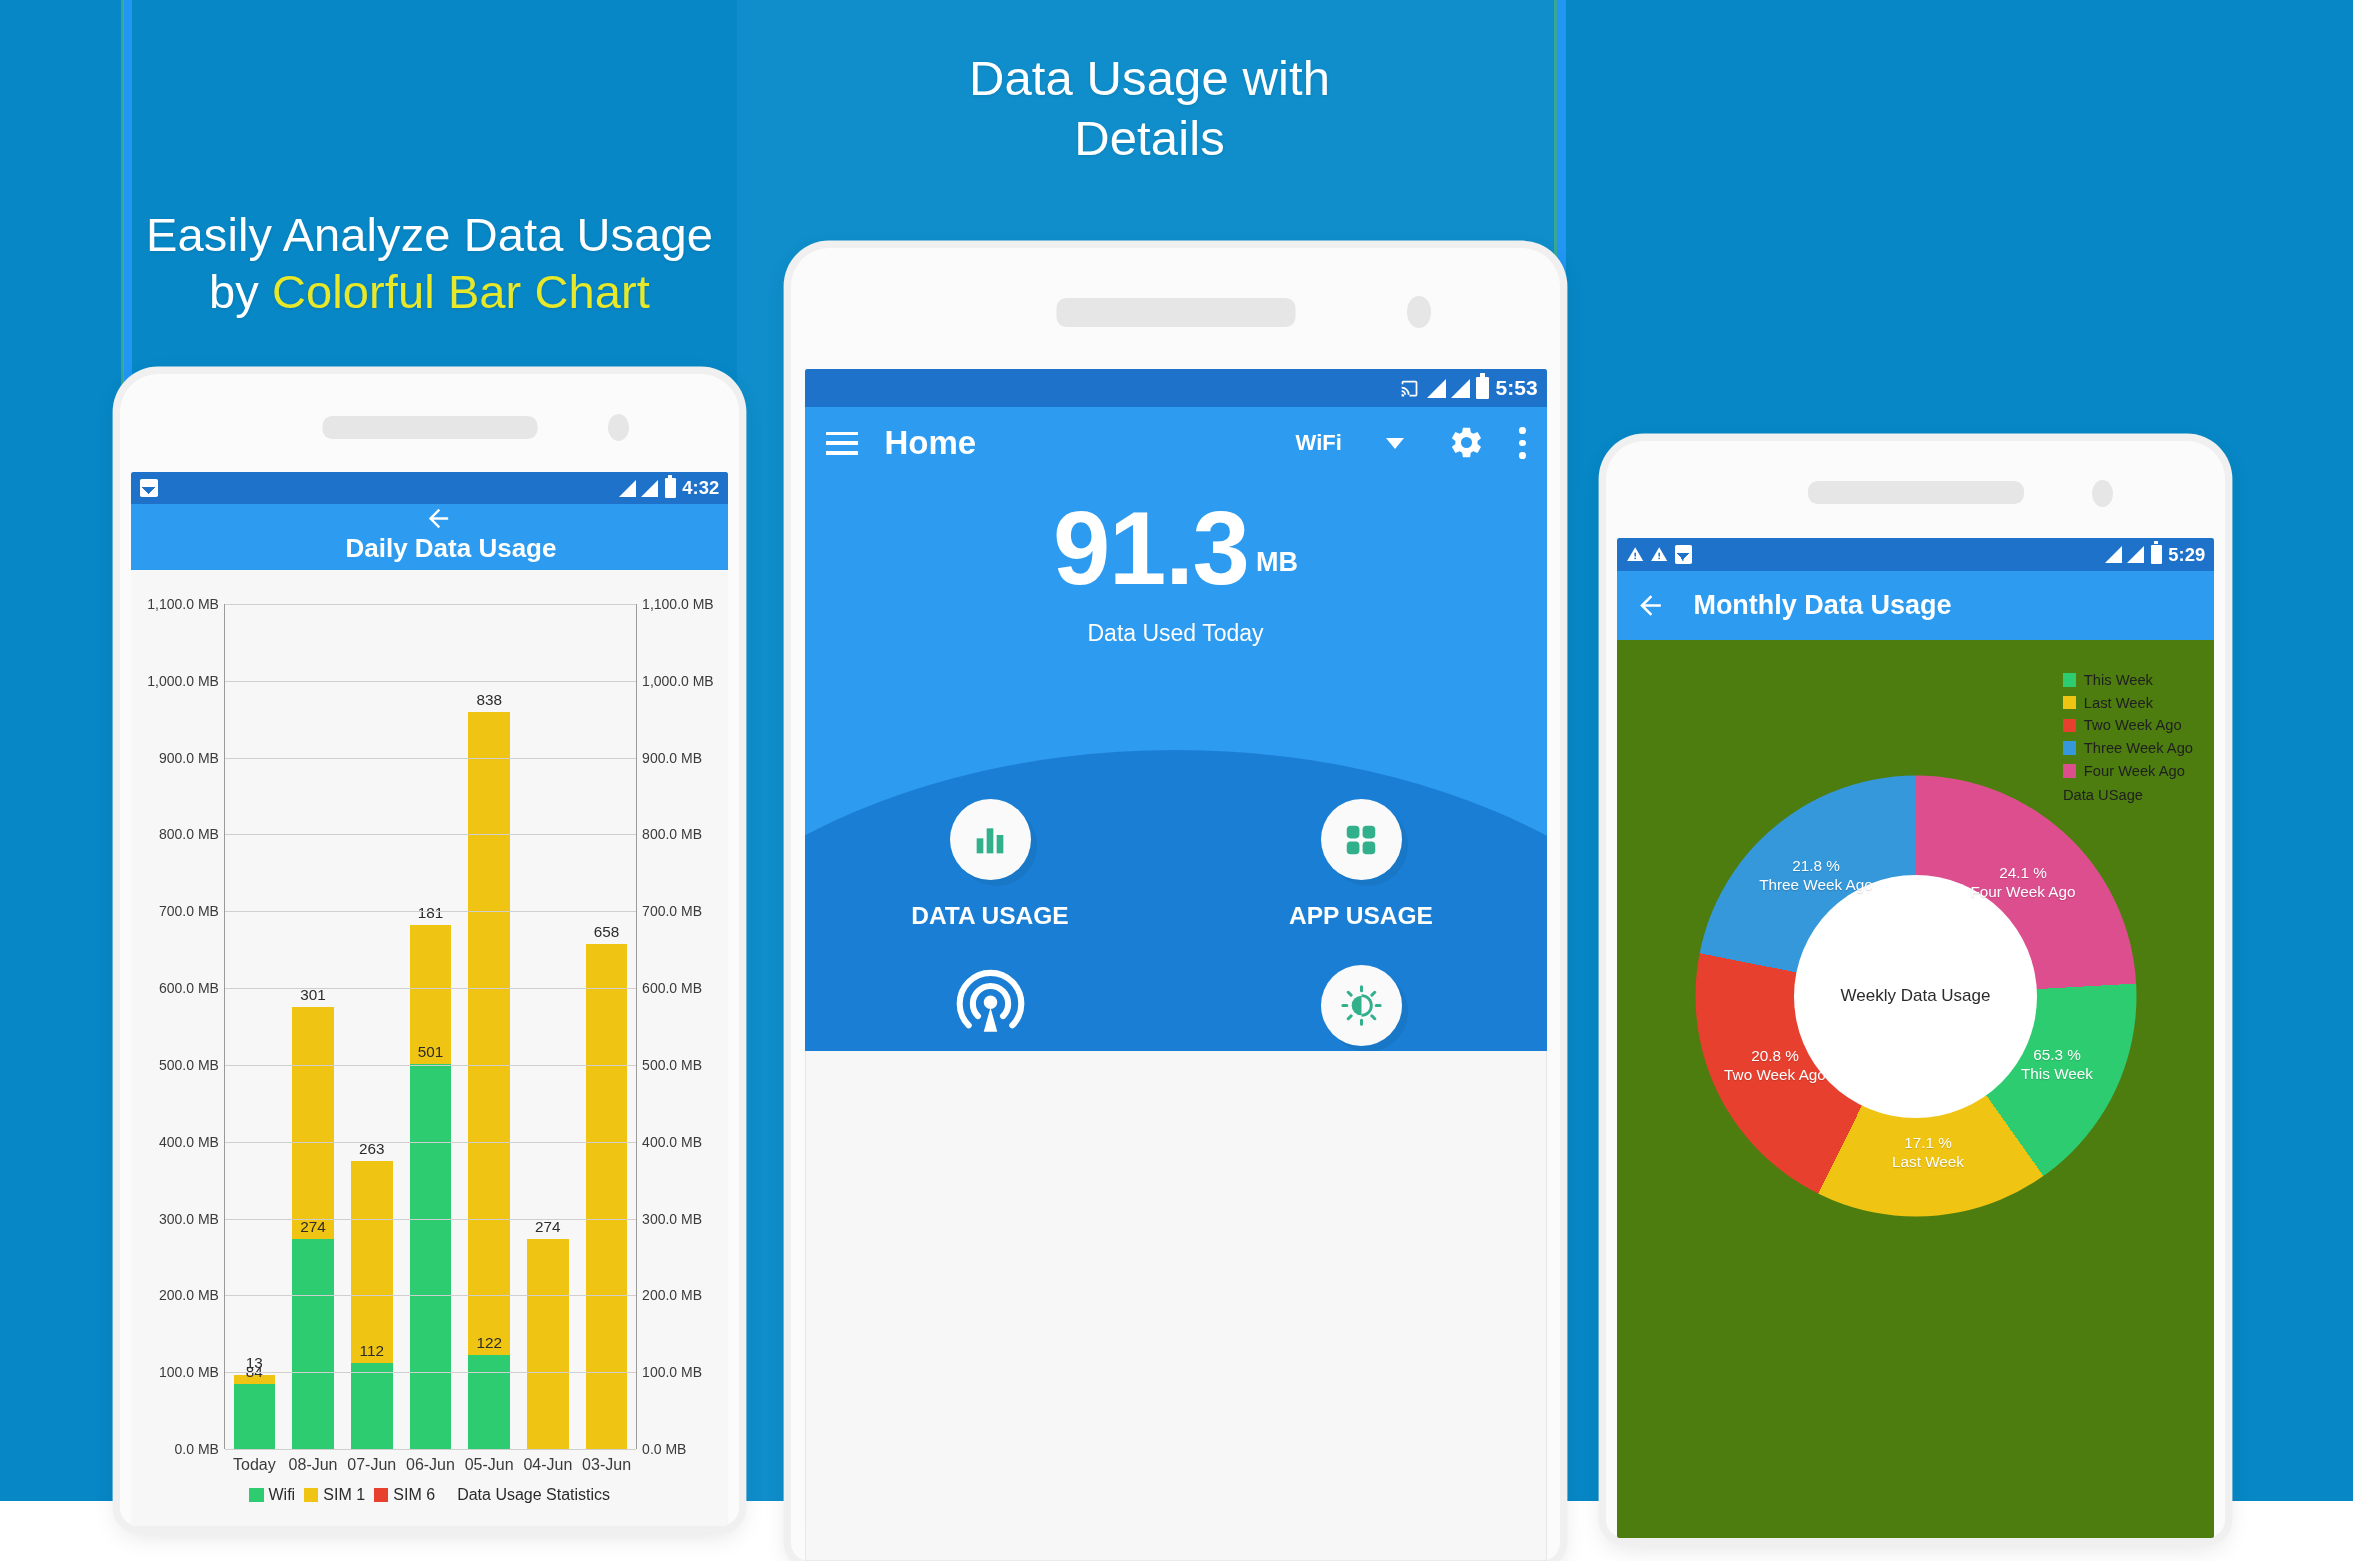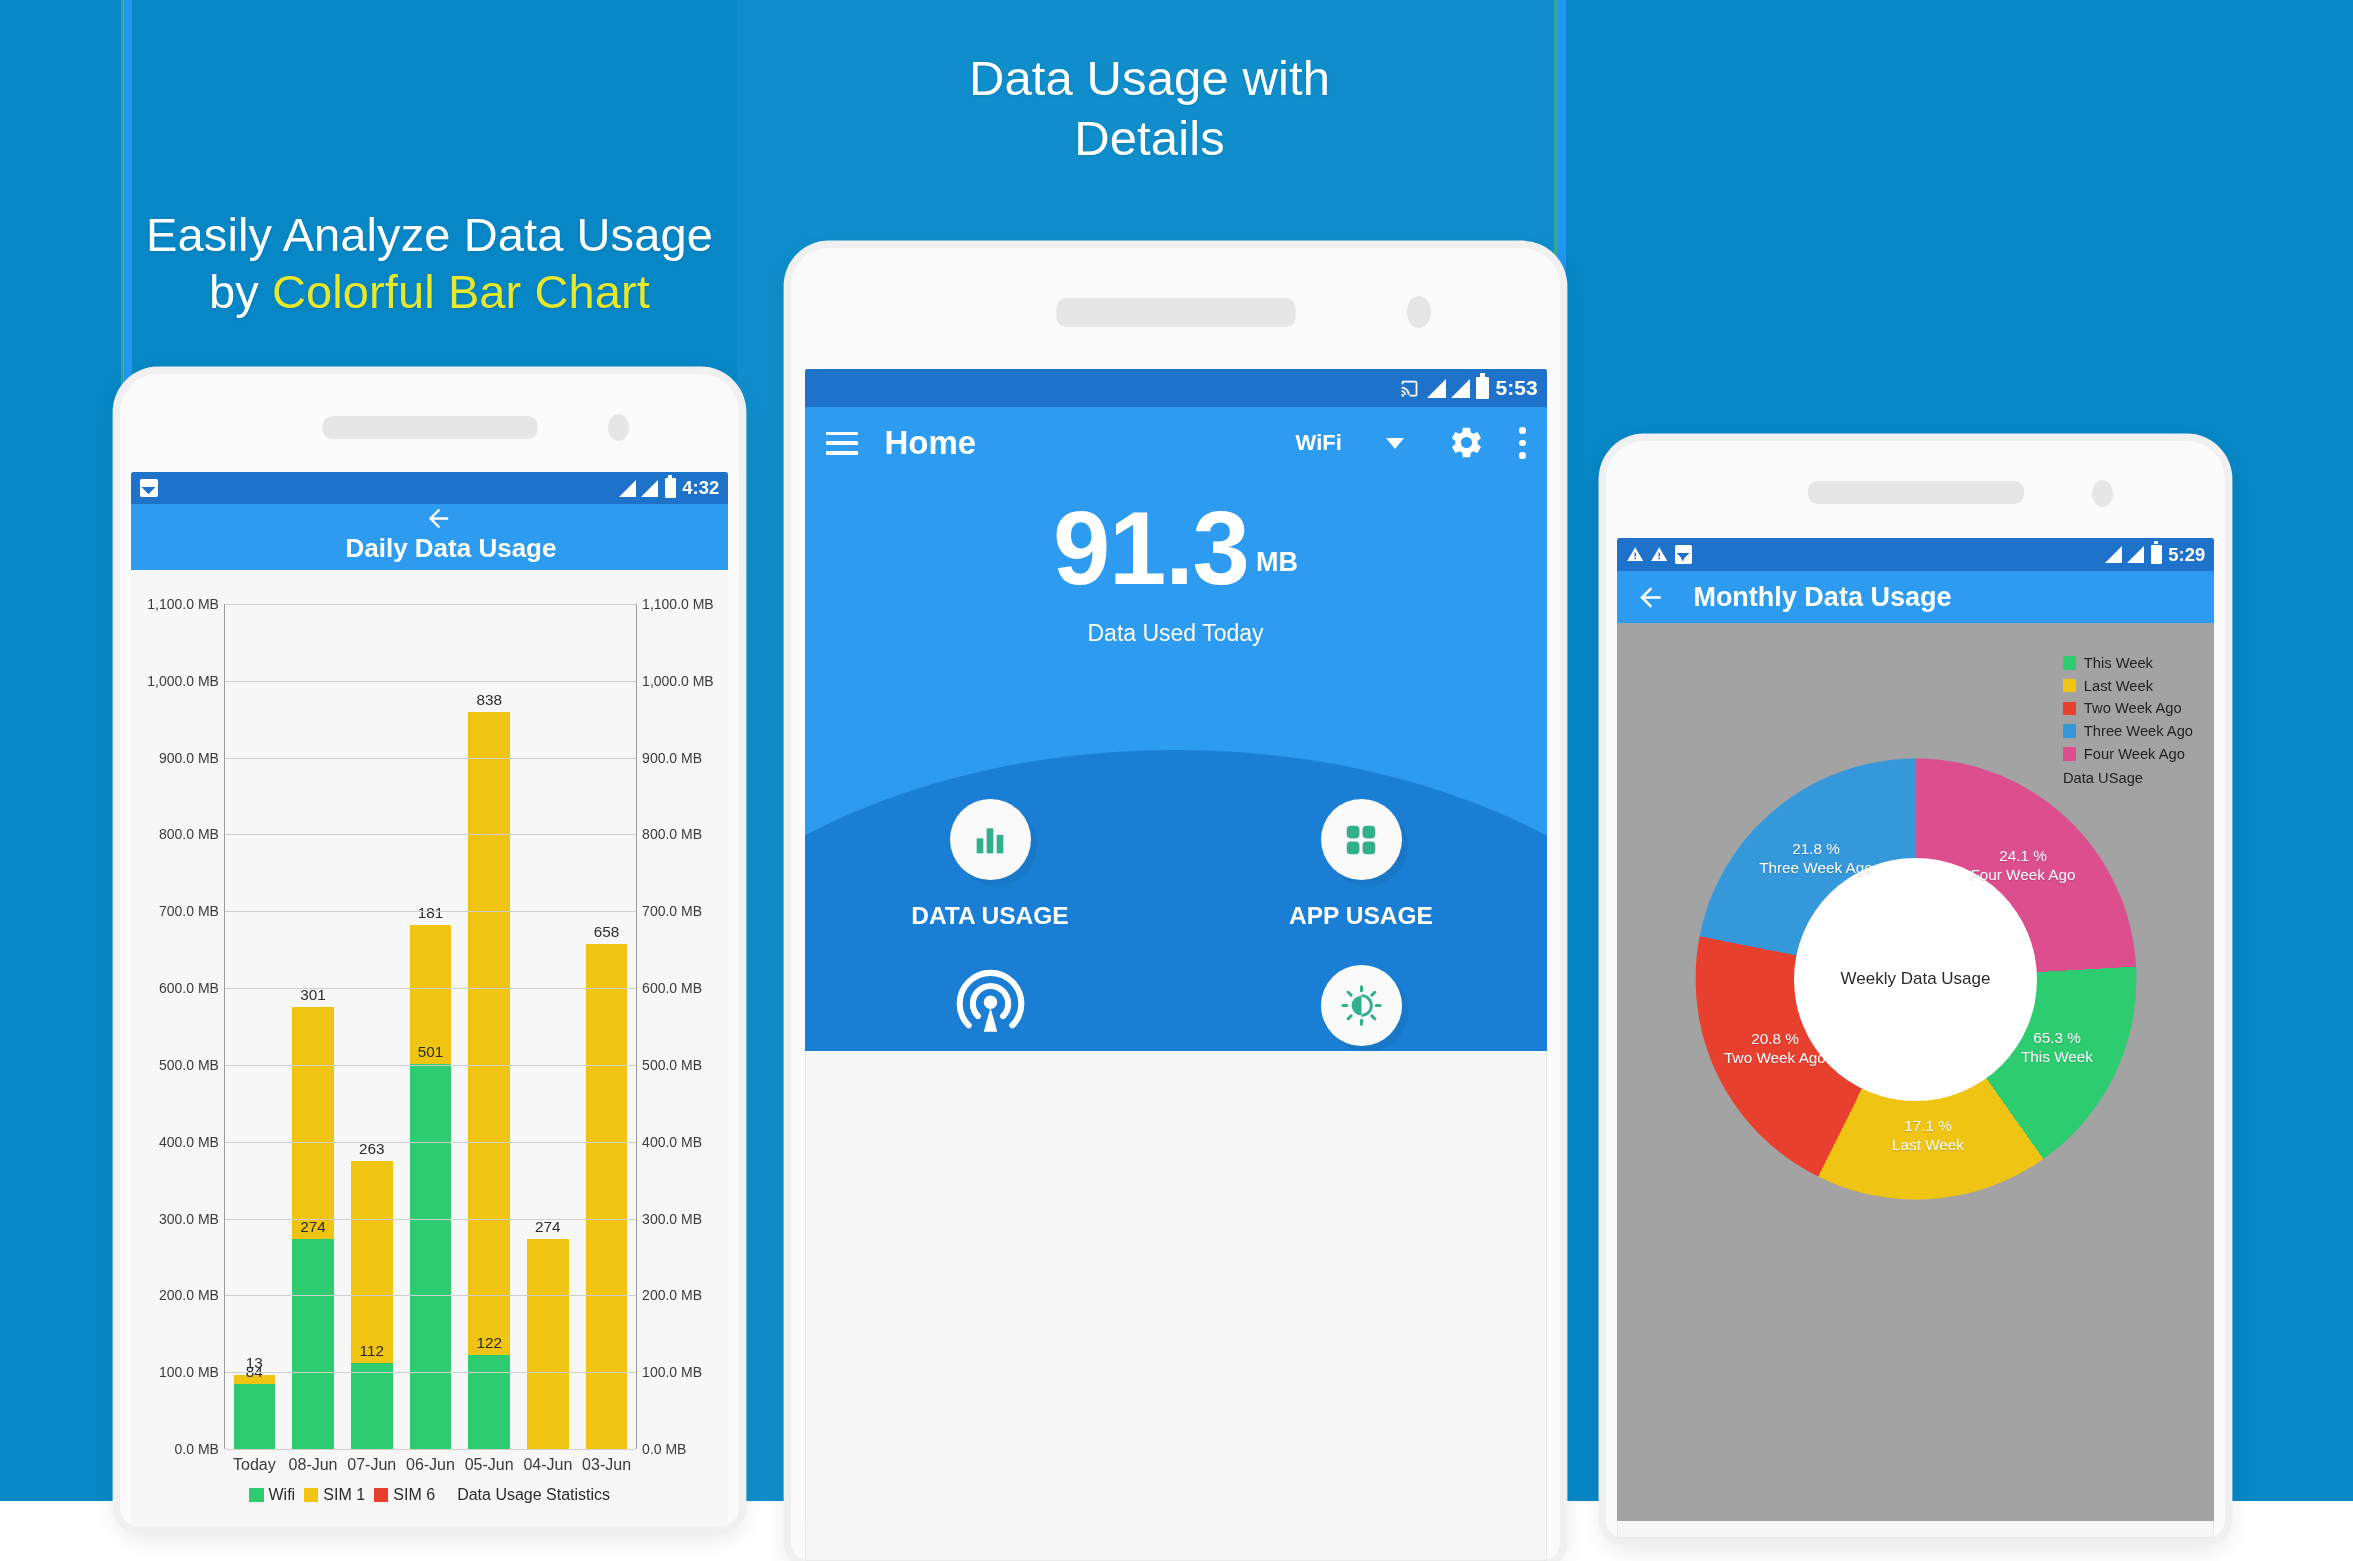--- a/index.html
+++ b/index.html
@@ -191,23 +191,23 @@
   }
   .tile-label { color:#fff; font-size:24.5px; font-weight:700; margin-top:21px; line-height:1.22; }
   .tile-circle.plain { background:transparent; box-shadow:none; }
 
   
   #phone-right { left:1606px; top:441px; width:619px; height:1097px; }
   #phone-right .phone-speaker { left:50%; transform:translateX(-50%); top:40px; width:216px; height:23px; }
   #phone-right .phone-cam { right:112px; top:39px; width:21px; height:27px; }
   #phone-right .phone-screen { left:11px; top:97px; width:597px; height:1000px; border-radius:2.5px; }
   #phone-right .statusbar { height:33px; font-size:18.4px; }
-  #phone-right .appbar { height:52px; font-size:27px; }
-
-  .pie-area { position:relative; background:#a3a3a3; height:calc(100% - 102px); }
+  #phone-right .appbar { height:69px; font-size:27px; }
+
+  .pie-area { position:relative; background:#4d7c0f; height:calc(100% - 102px); }
   .pie-legend {
     position:absolute; right:21px; top:32px;
     display:flex; flex-direction:column; gap:6.7px; font-size:14.7px; color:#1f1f1f;
   }
   .pl-row { display:flex; align-items:center; gap:7.4px; }
   .pl-sw { width:13.5px; height:13.5px; display:inline-block; }
   .pl-title { margin-top:1.8px; }
 
   .donut-wrap { position:absolute; left:50%; top:356px; transform:translate(-50%,-50%); }
   .donut { position:relative; width:441px; height:441px; border-radius:50%; }

